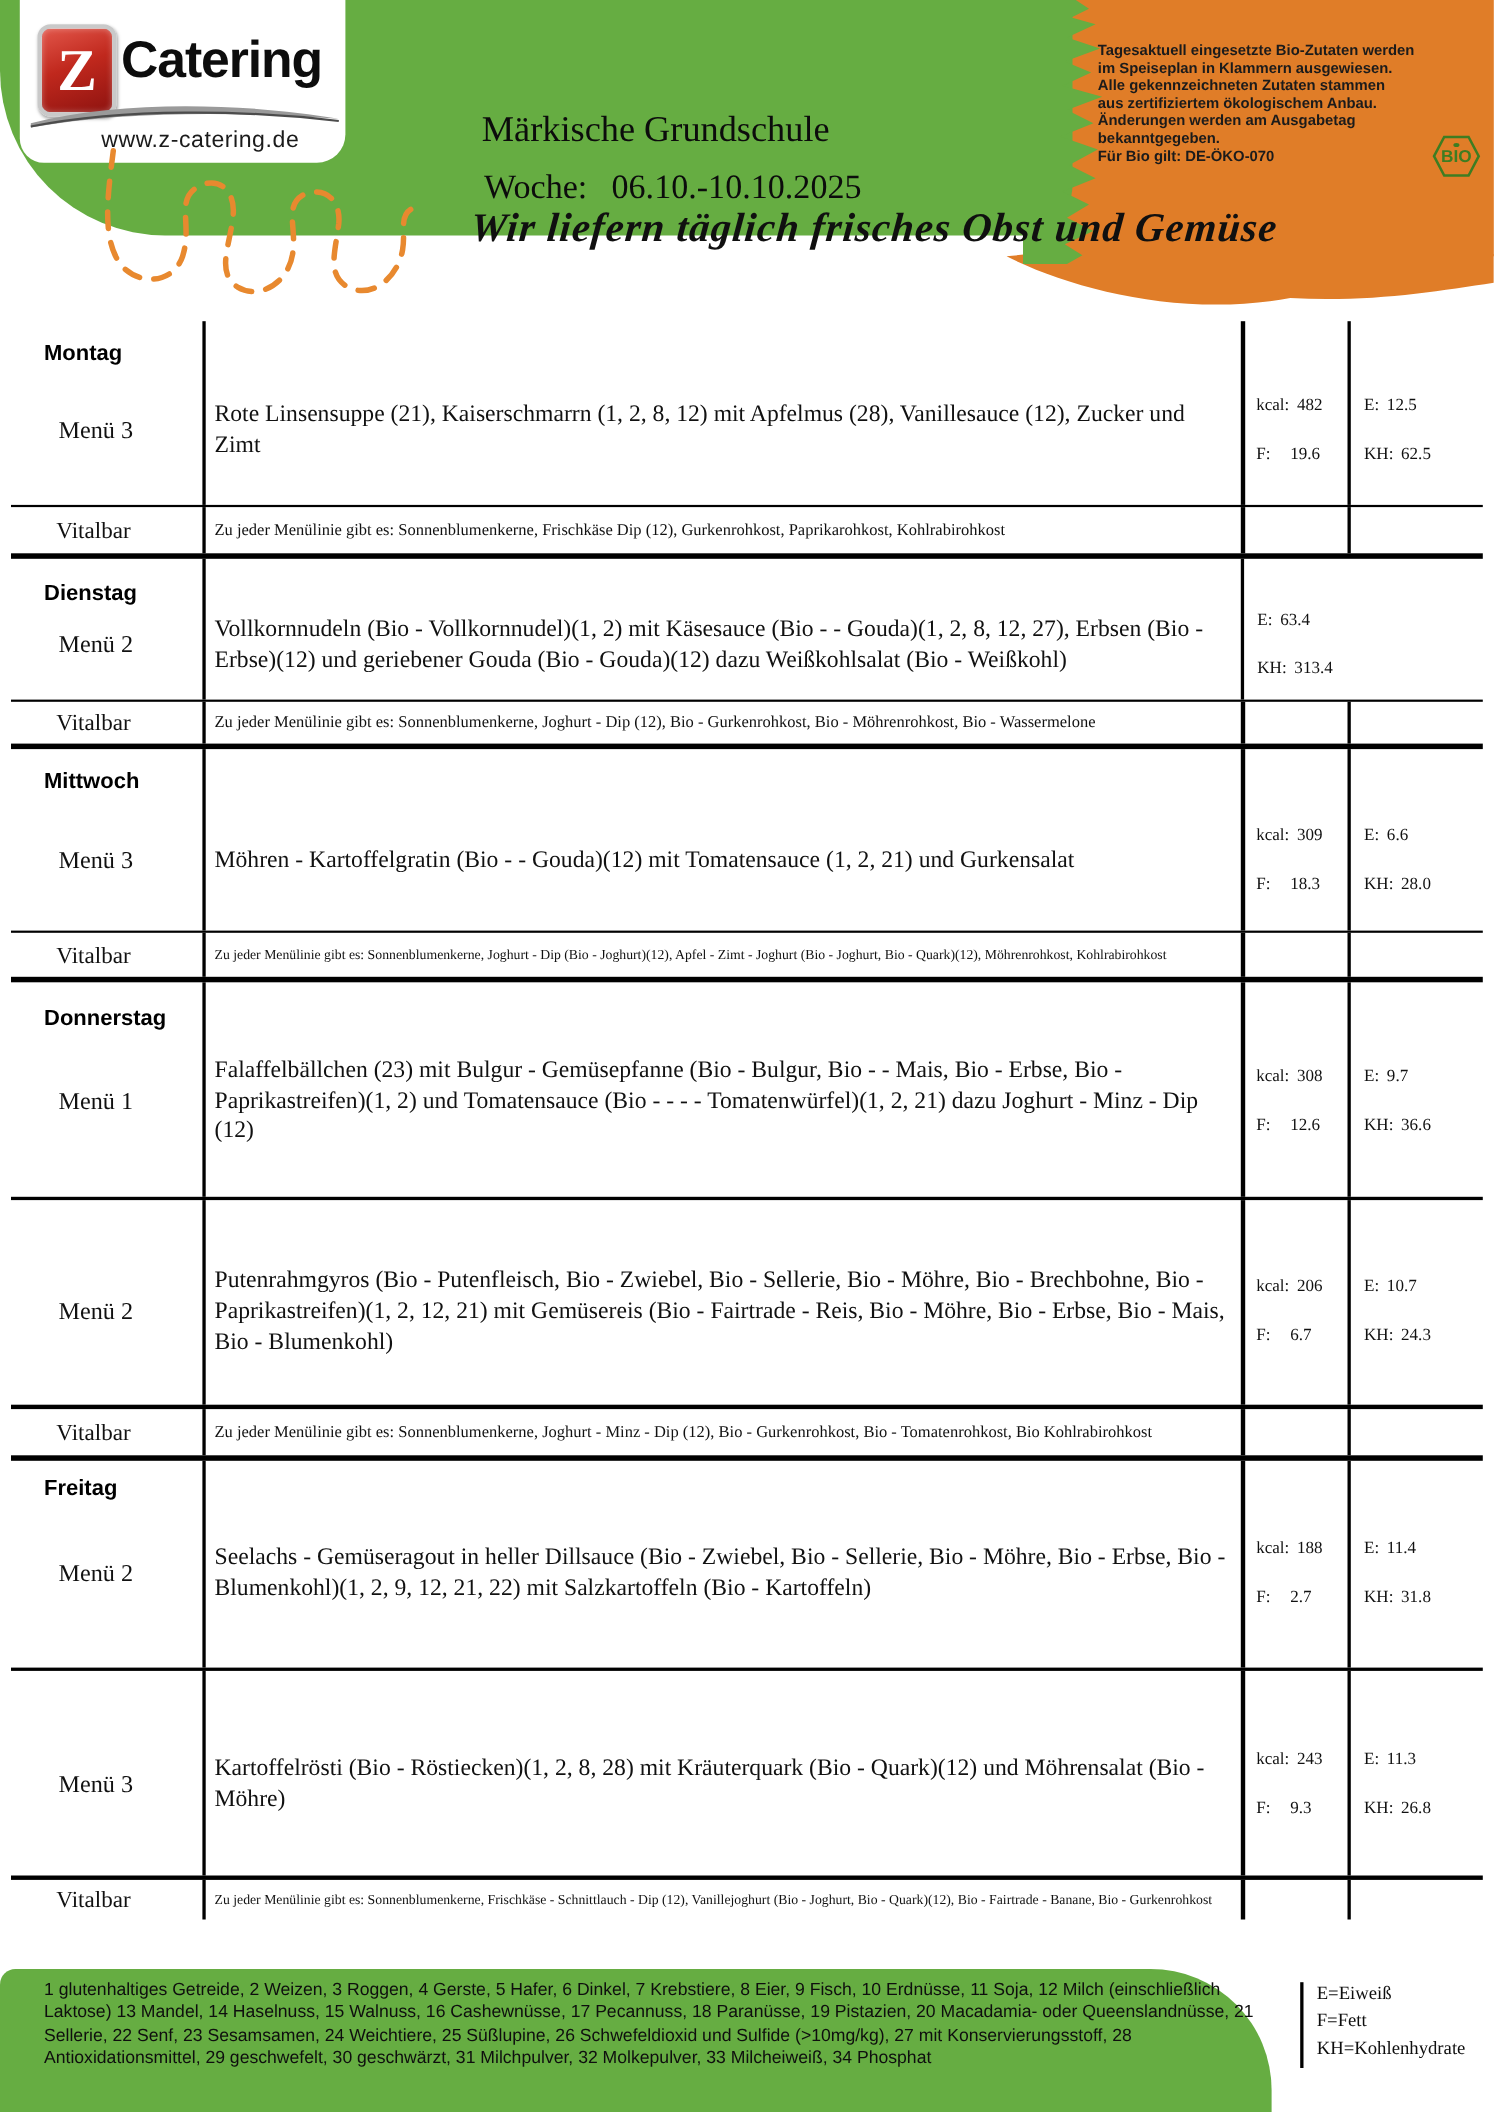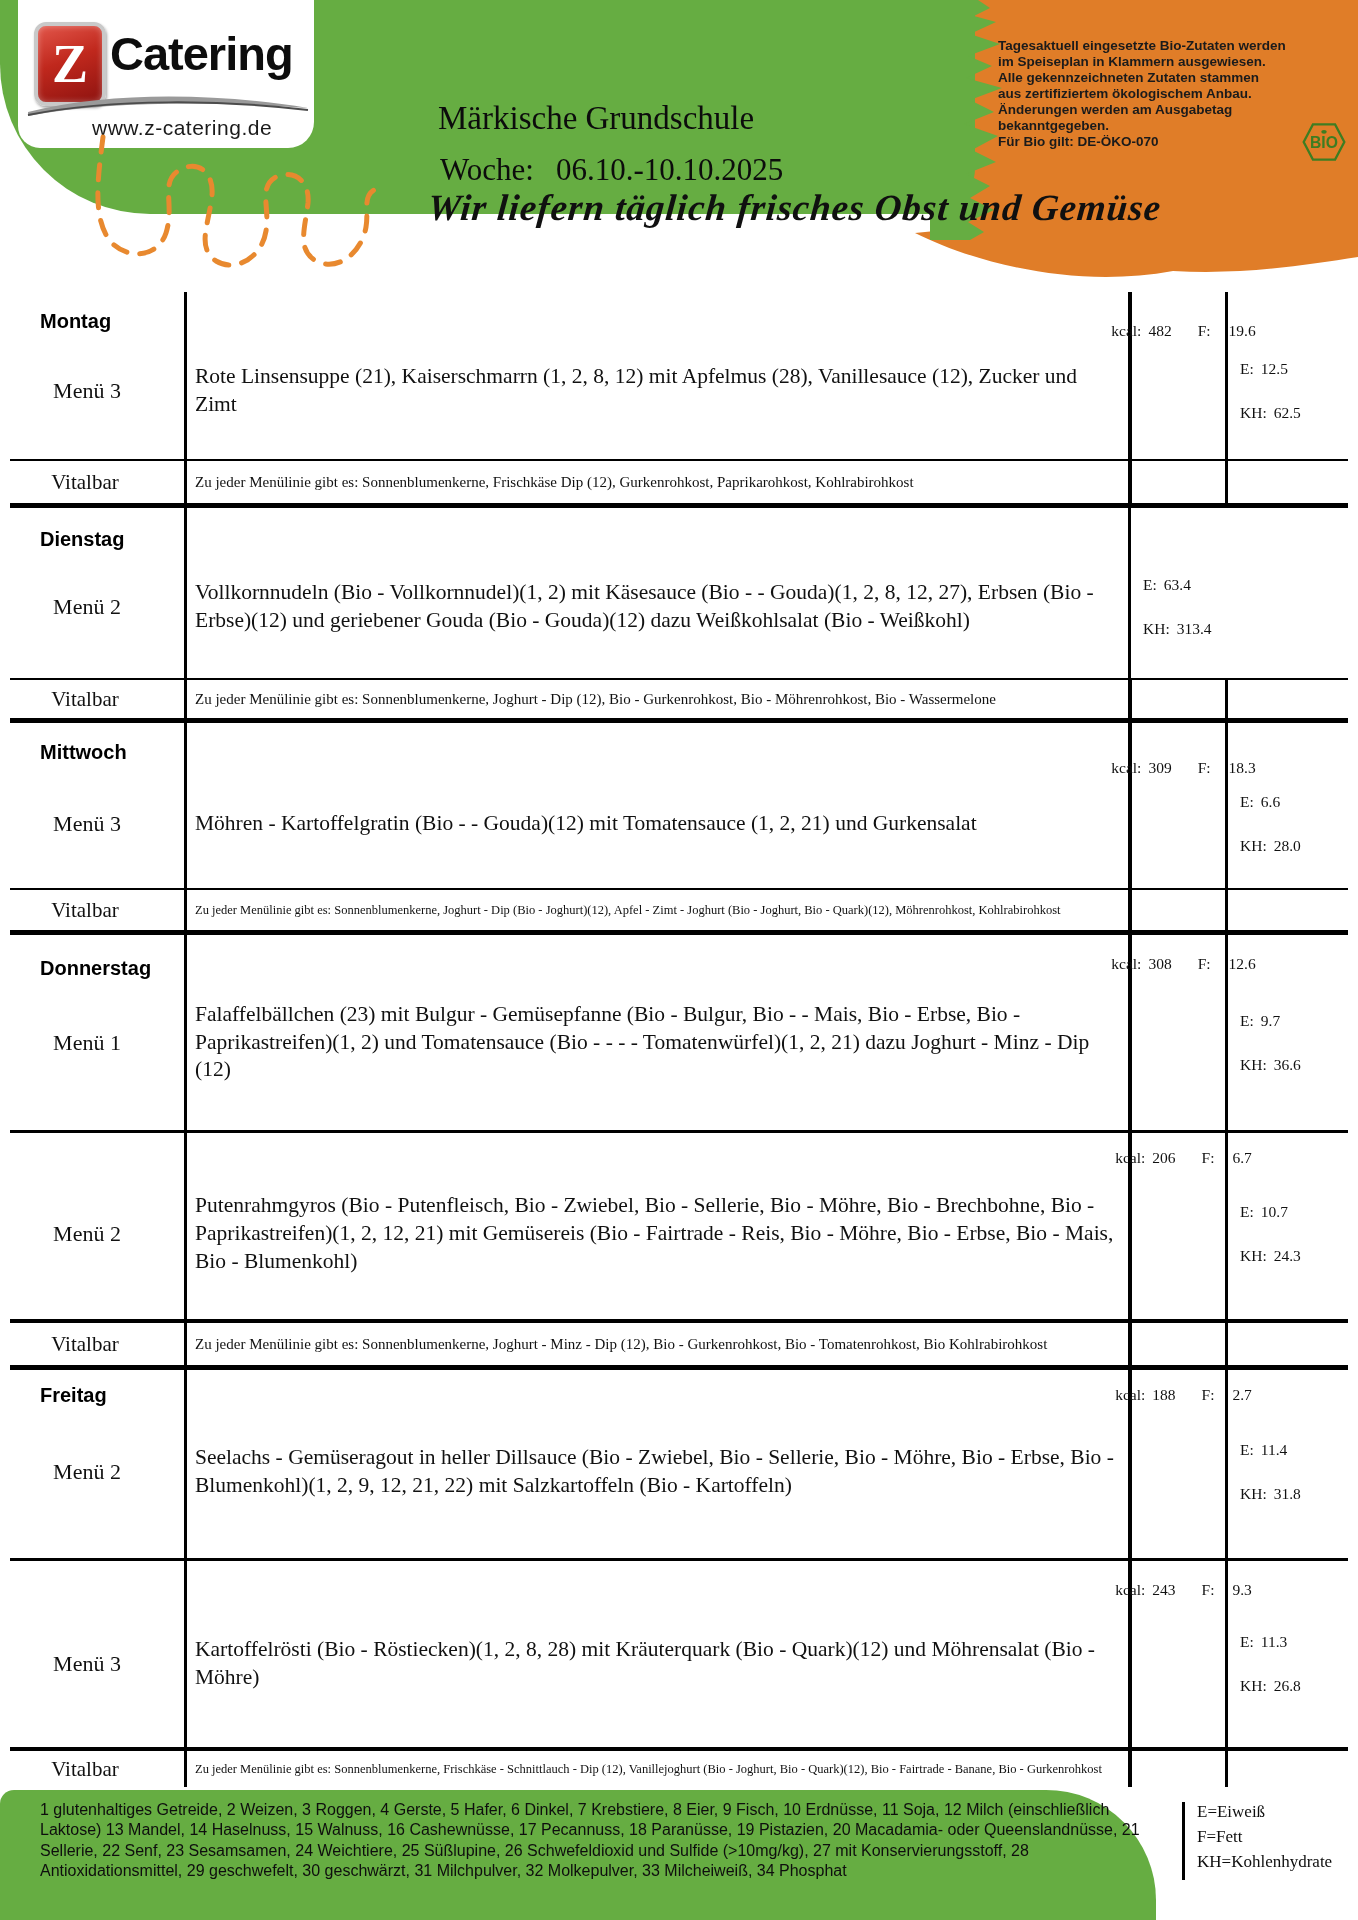--- a/index.html
+++ b/index.html
@@ -37,21 +37,21 @@
     font-weight:bold;font-size:13.5px;line-height:1.18;color:#1b1b1b;}
   .bio-seal{position:absolute;left:1296px;top:118px;width:56px;height:48px;}
   .flourish{position:absolute;left:80px;top:125px;width:420px;height:160px;}
   
   .menu-table{position:absolute;left:10px;top:292px;width:1338px;}
   .day{border-bottom:5px solid #000;}
   .row{display:grid;grid-template-columns:174px 944px 97px 123px;box-sizing:border-box;}
   .cell{box-sizing:border-box;position:relative;}
   .c-lab{position:relative;}
   .c-desc{border-left:3px solid #000;padding:0 12px 0 8px;display:flex;align-items:center;}
-  .c-kcal{border-left:4px solid #000;padding-left:10px;display:flex;justify-content:center;gap:26px;}
+  .c-kcal{border-left:4px solid #000;padding-left:10px;display:flex;flex-direction:column;justify-content:center;gap:26px;}
   .c-ekh{border-left:3px solid #000;padding-left:12px;display:flex;flex-direction:column;justify-content:center;gap:26px;}
   .menu-row .c-desc,.menu-row .c-kcal,.menu-row .c-ekh{padding-top:var(--p,0px);}
   .menu-row + .menu-row{border-top:3px solid #000;}
   .vital-row{border-top:2px solid #000;}
   .vital-row.thick{border-top:4px solid #000;}
   .day-name{position:absolute;left:30px;font-family:"Liberation Sans",sans-serif;font-weight:bold;
     font-size:20px;color:#000;}
   .menu-label{position:absolute;left:0;right:20px;top:0;bottom:0;display:flex;align-items:center;
     justify-content:center;font-size:22px;padding-top:var(--p,0px);}
   .desc{font-size:21.5px;line-height:1.3;margin:0;}
@@ -150,21 +150,21 @@
         </div>
       <div class="cell c-desc">
           <p class="desc vital-text">Zu jeder Menülinie gibt es:  Sonnenblumenkerne, Frischkäse Dip (12), Gurkenrohkost, Paprikarohkost, Kohlrabirohkost</p>
         </div>
       <div class="cell c-kcal"></div>
       <div class="cell c-ekh"></div>
     </div>
   </section>
 
   <section class="day">
-    <div class="row menu-row" style="height:170px;--p:28px;">
+    <div class="row menu-row" style="height:128px;--p:28px;">
       <div class="cell c-lab">
         <div class="day-name" style="top:20px;">Dienstag</div>
         <div class="menu-label">Menü 2</div>
       </div>
       <div class="cell c-desc">
           <p class="desc">Vollkornnudeln (Bio - Vollkornnudel)(1, 2) mit Käsesauce (Bio -  - Gouda)(1, 2, 8, 12, 27), Erbsen (Bio - Erbse)(12) und geriebener Gouda (Bio - Gouda)(12) dazu Weißkohlsalat (Bio - Weißkohl)</p>
         </div>
       <div class="cell c-ekh">
         <div class="nut"><span>E:</span><span class="nv">63.4</span></div>
         <div class="nut"><span>KH:</span><span class="nv">313.4</span></div>

